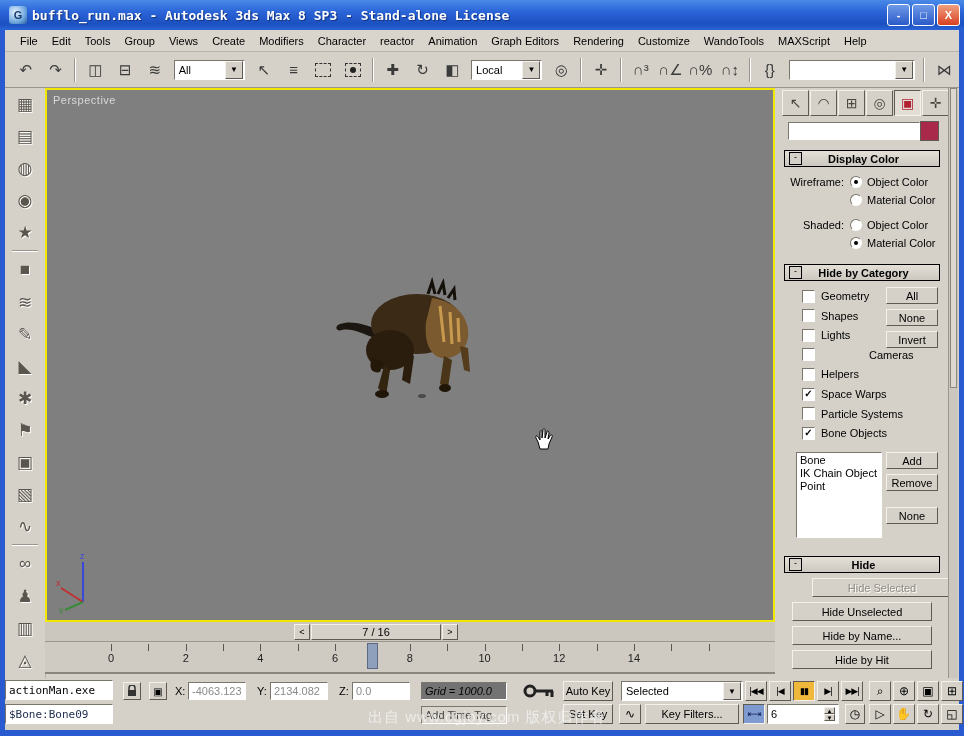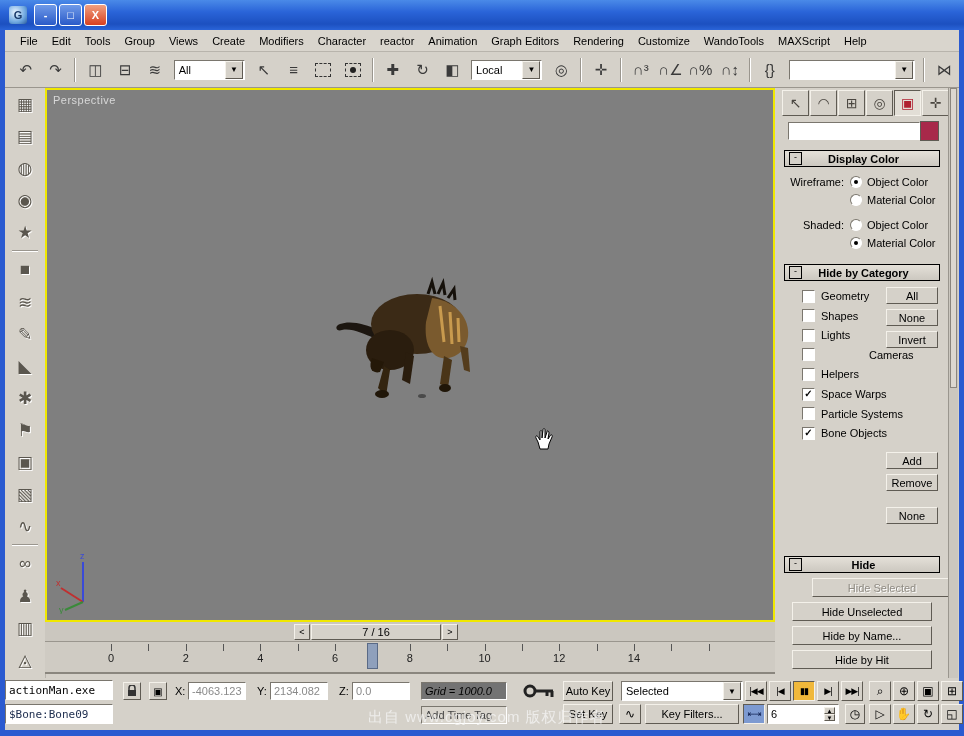--- a/index.html
+++ b/index.html
@@ -102,20 +102,21 @@
     background:#d5d1c9;border:1px solid;border-color:#f4f1ea #5f5b53 #5f5b53 #f4f1ea;box-sizing:border-box;}
   .watermark{position:absolute;left:368px;top:708px;font-size:15px;color:rgba(245,245,245,0.75);
     letter-spacing:1px;z-index:40;pointer-events:none;}
   svg{display:block;}
 </style>
 </head>
 <body>
 
 <div class="titlebar">
   <div class="title-icon">G</div>
+  <div class="title-text">bufflo_run.max - Autodesk 3ds Max 8 SP3  - Stand-alone License</div>
   <div class="winbtn">-</div>
   <div class="winbtn">□</div>
   <div class="winbtn close">X</div>
 </div>
 
 <div class="frame"></div>
 
 <div class="menubar" id="menubar">
     <span class="menu-item">File</span>
     <span class="menu-item">Edit</span>
@@ -316,20 +317,25 @@
         <span class="checkbox">✓</span>
         <span>Bone Objects</span>
       </div>
     </div>
   <div id="hbc-btns">
       <div class="btn" style="position: absolute; left: 108px; top: 199px; width: 52px; height: 17px;">All</div>
       <div class="btn" style="position: absolute; left: 108px; top: 221px; width: 52px; height: 17px;">None</div>
       <div class="btn" style="position: absolute; left: 108px; top: 243px; width: 52px; height: 17px;">Invert</div>
     </div>
 
+  <div class="listbox" id="bonelist">
+      <div>Bone</div>
+      <div>IK Chain Object</div>
+      <div>Point</div>
+    </div>
   <div id="listbtns">
       <div class="btn" style="position: absolute; left: 108px; top: 364px; width: 52px; height: 17px;">Add</div>
       <div class="btn" style="position: absolute; left: 108px; top: 386px; width: 52px; height: 17px;">Remove</div>
       <div class="btn" style="position: absolute; left: 108px; top: 419px; width: 52px; height: 17px;">None</div>
     </div>
 
   <div class="rollout-hd" style="top:468px;">
     <div class="minus">-</div>
     <div class="rtitle">Hide</div>
   </div>

